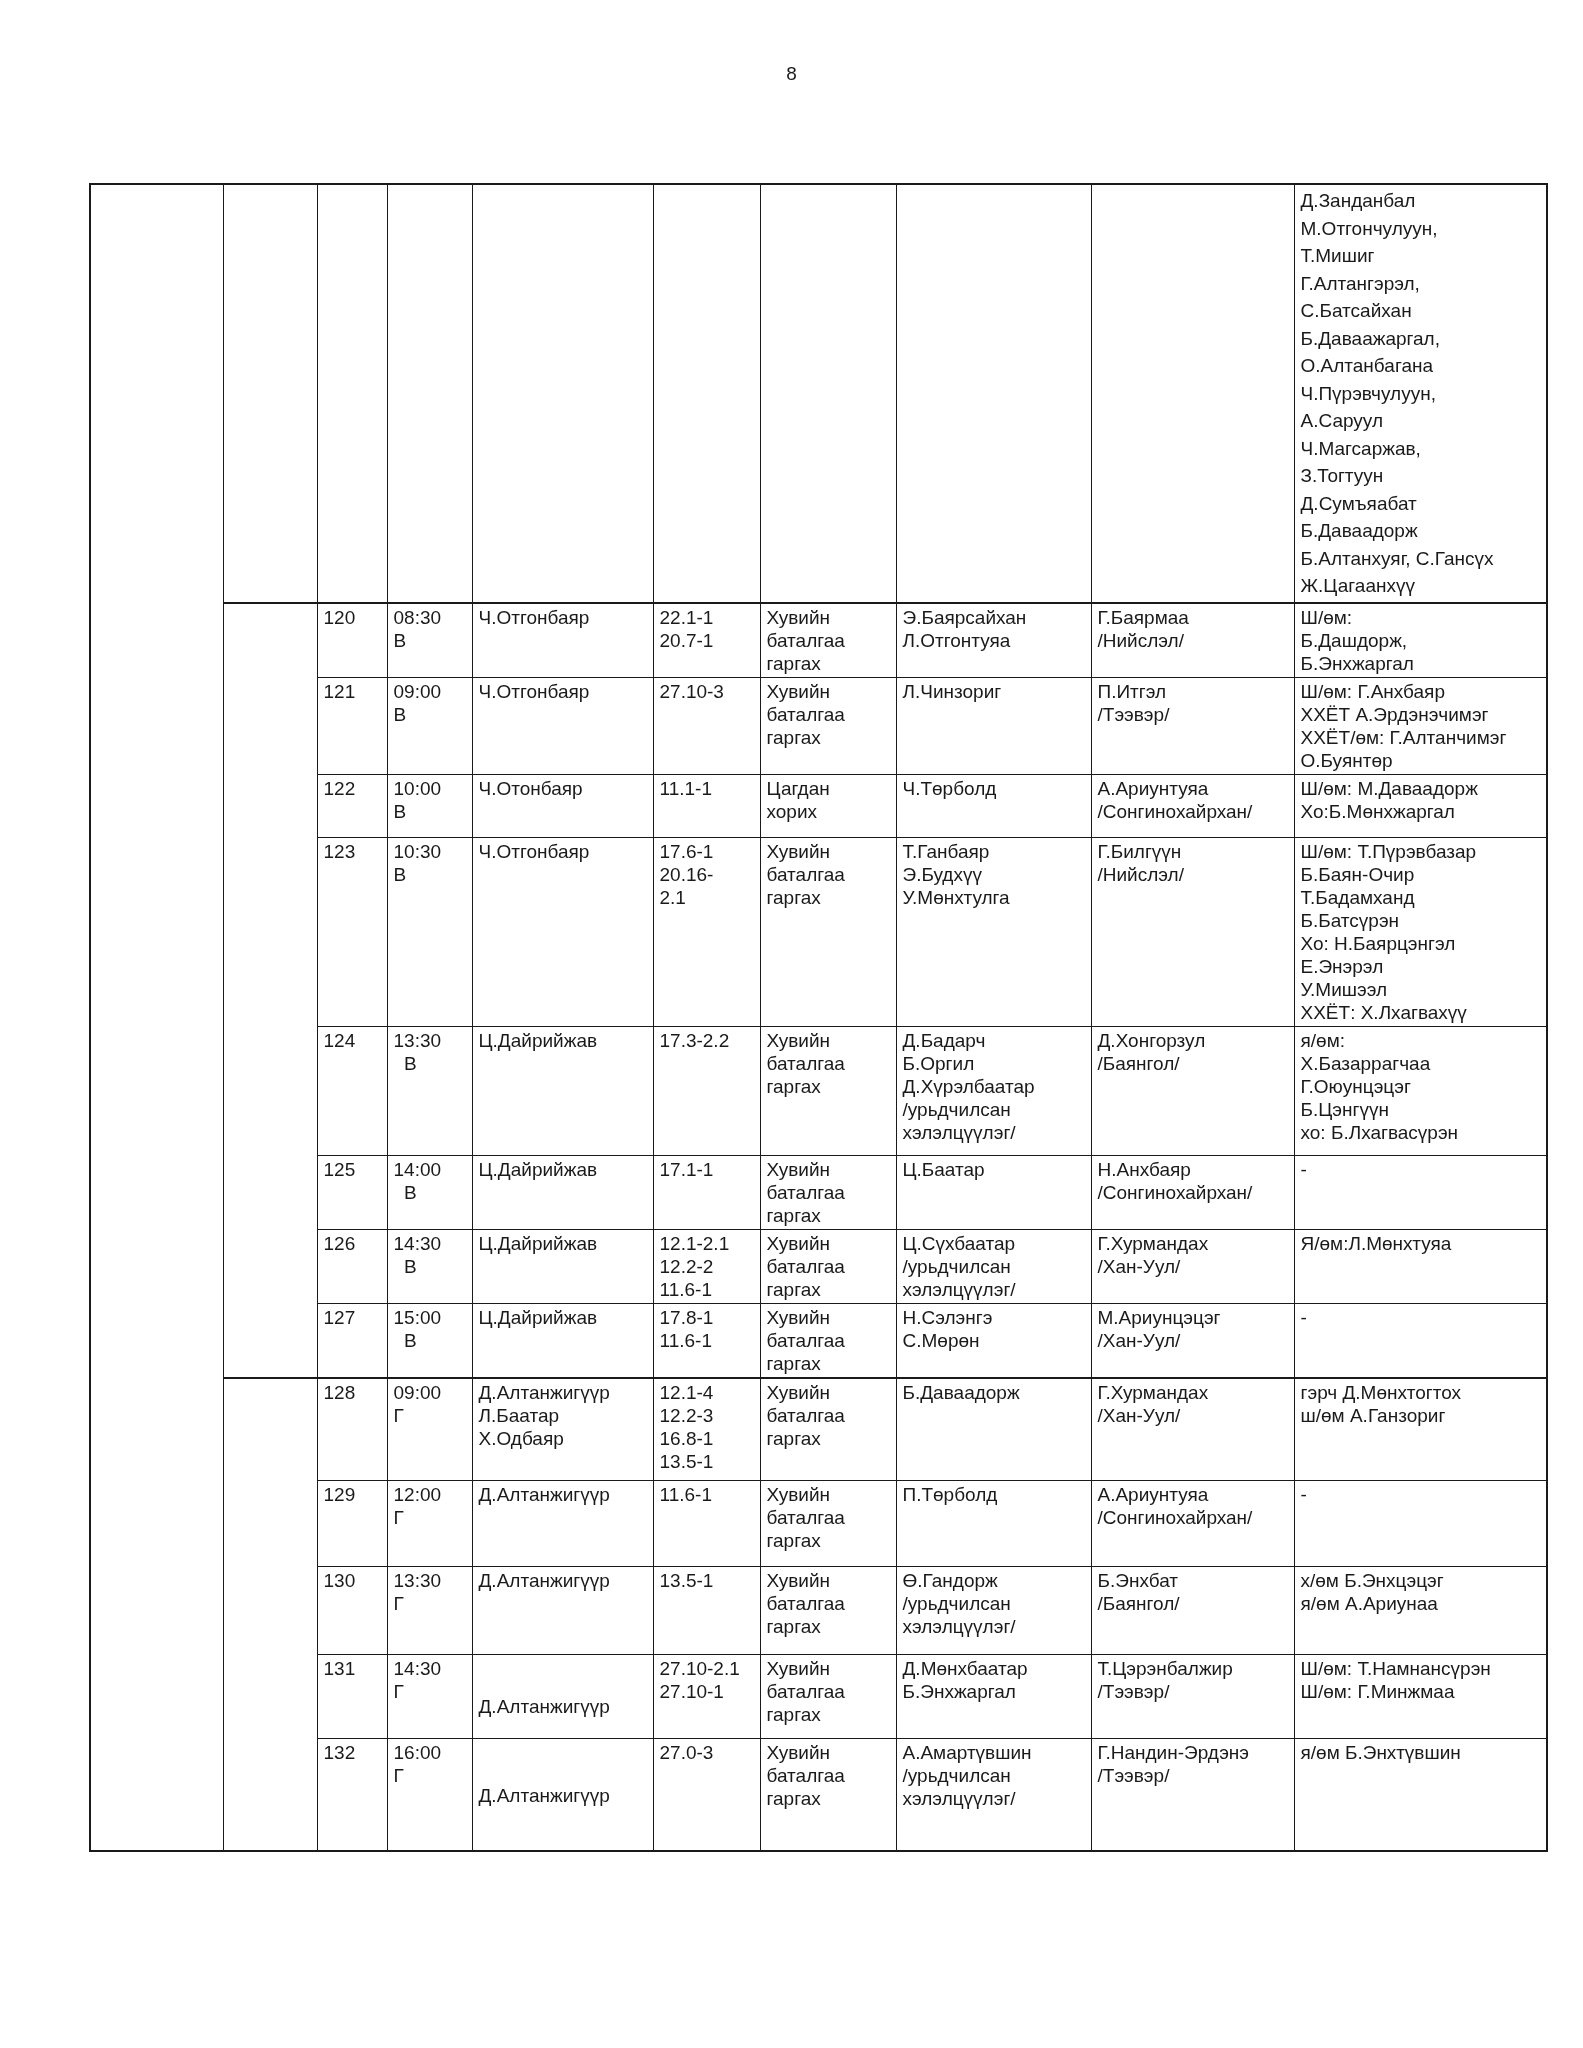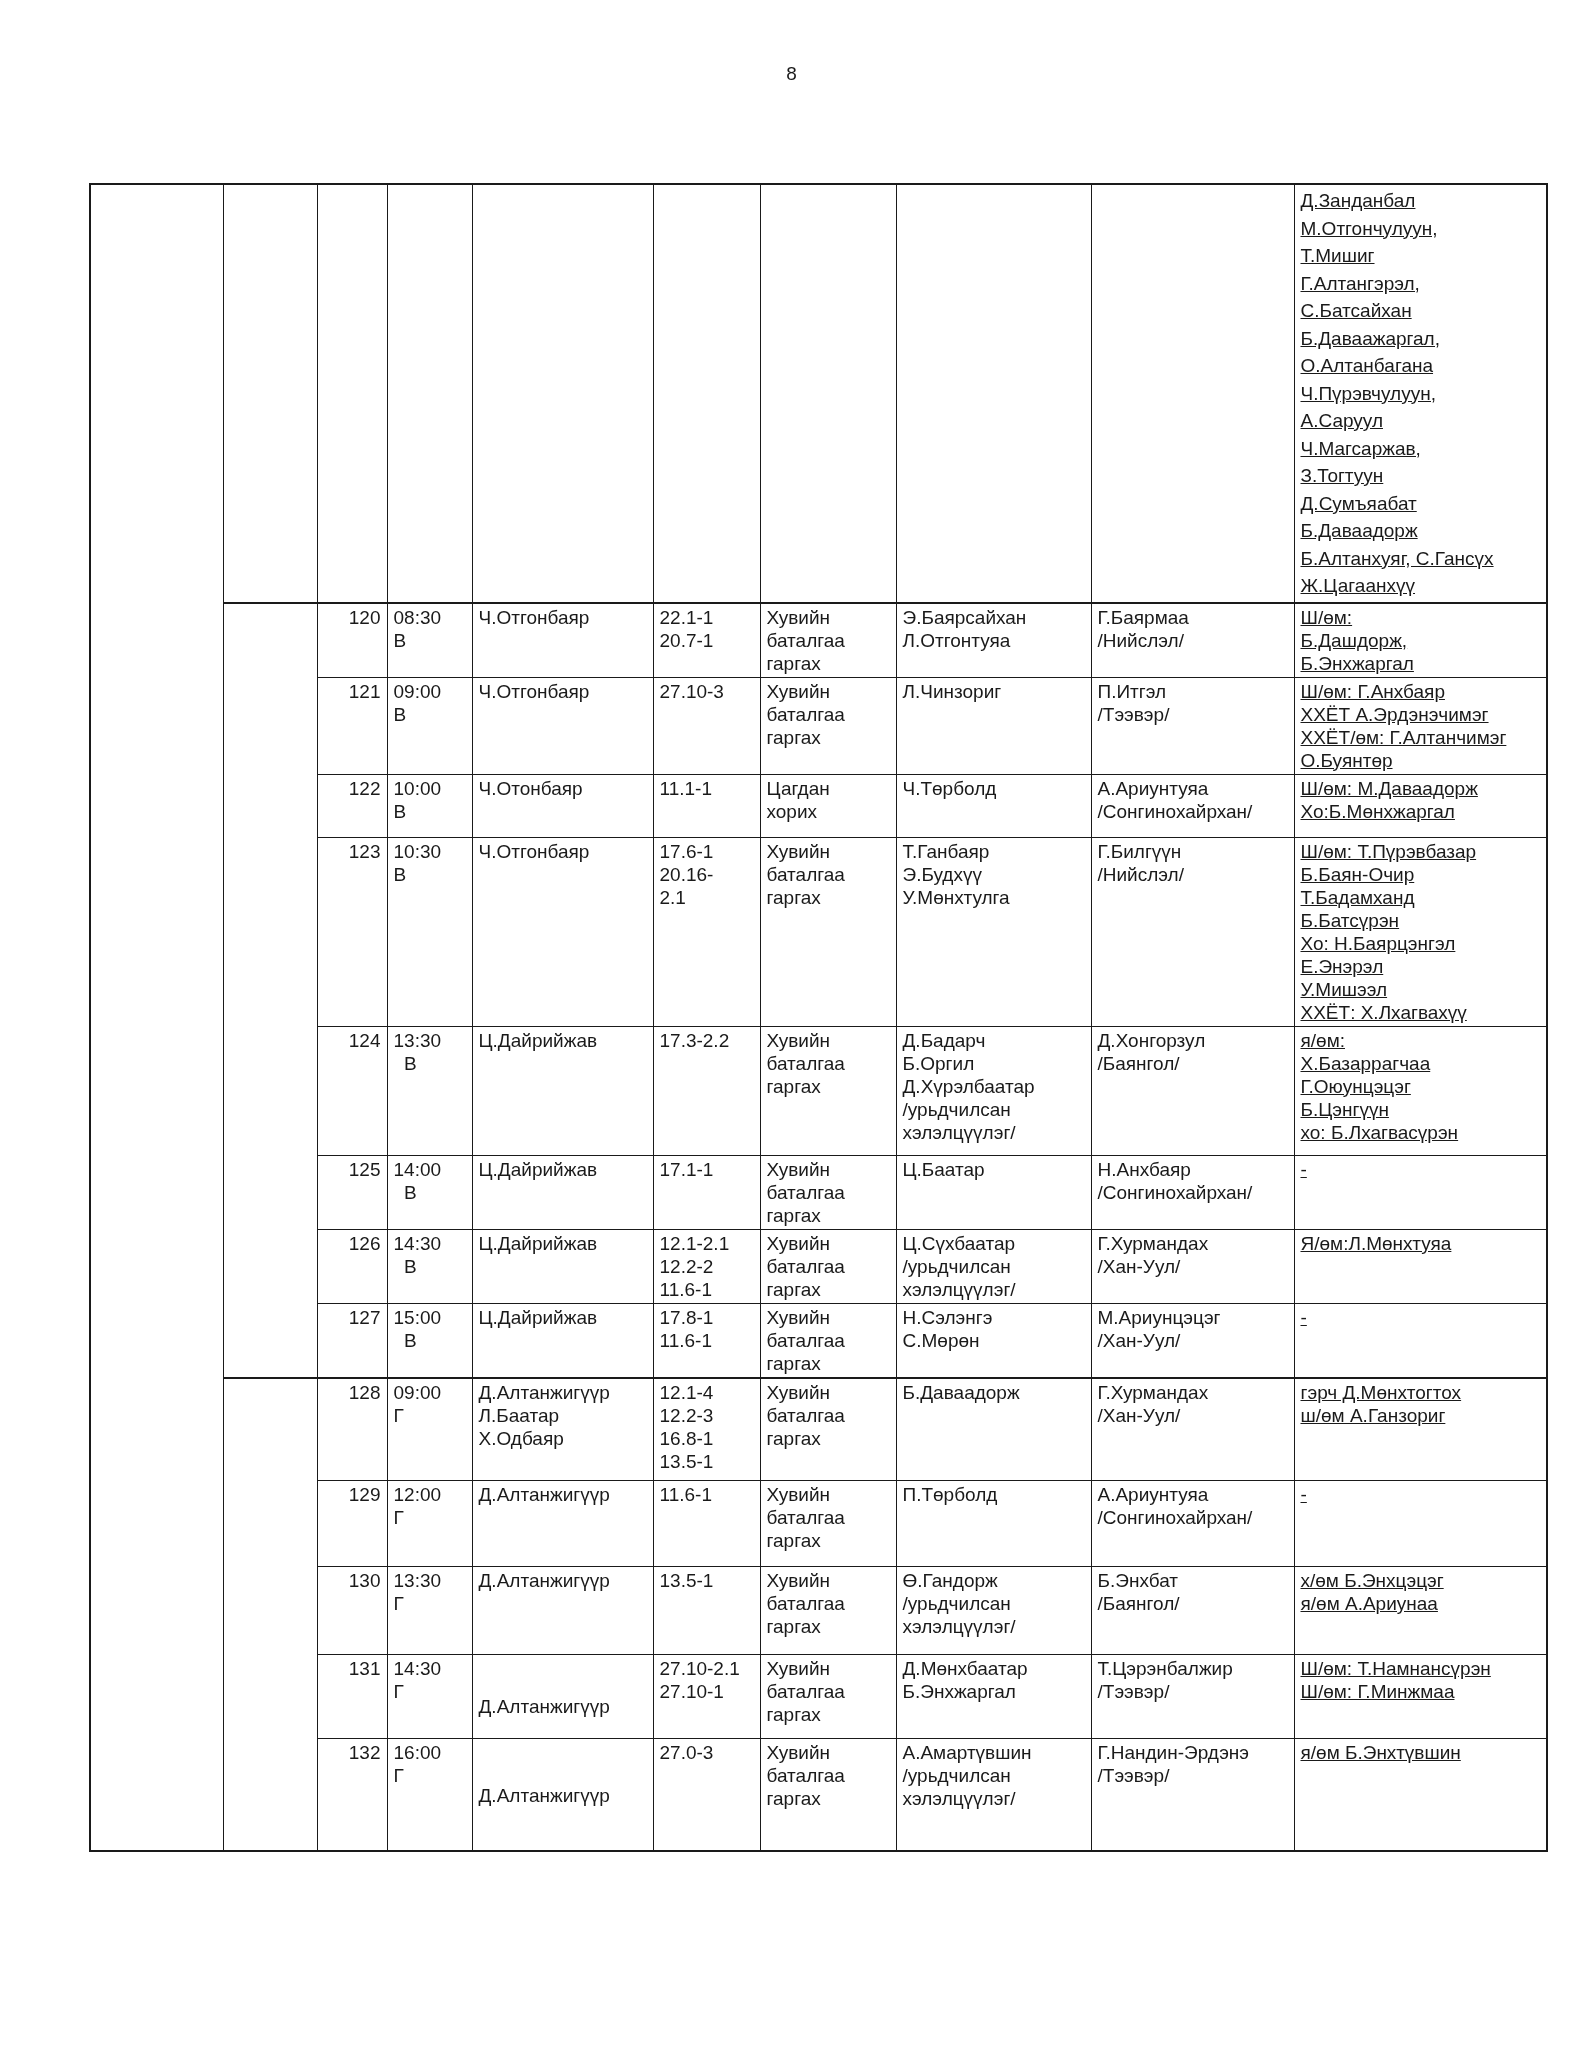--- a/index.html
+++ b/index.html
@@ -28,24 +28,24 @@
   table.schedule td {
     border: 1.5px solid #1a1a1a;
     vertical-align: top;
     padding: 2px 6px;
     font-size: 19px;
     line-height: 23px;
     overflow: hidden;
   }
   tr.section-start td { border-top: 2.5px solid #1a1a1a; }
   .txt { white-space: pre-wrap; word-wrap: break-word; }
-  td.no { vertical-align: middle; text-align: right; padding: 2px 2px; margin-top: 16px; }
+  td.no { vertical-align: middle; text-align: left; padding: 2px 2px; margin-top: 16px; }
   td.letter { vertical-align: middle; padding-left: 12px; }
   td.participants.cont .txt { line-height: 27.5px; }
-  td.participants { padding-left: 8px; text-decoration: underline; }
+  td.participants { padding-left: 8px; }
   td.articles { padding-left: 9px; }
 </style>
 </head>
 <body>
 
 <div class="page-number">8</div>
 
 <table class="schedule">
   <colgroup>
     <col style="width:133px">

